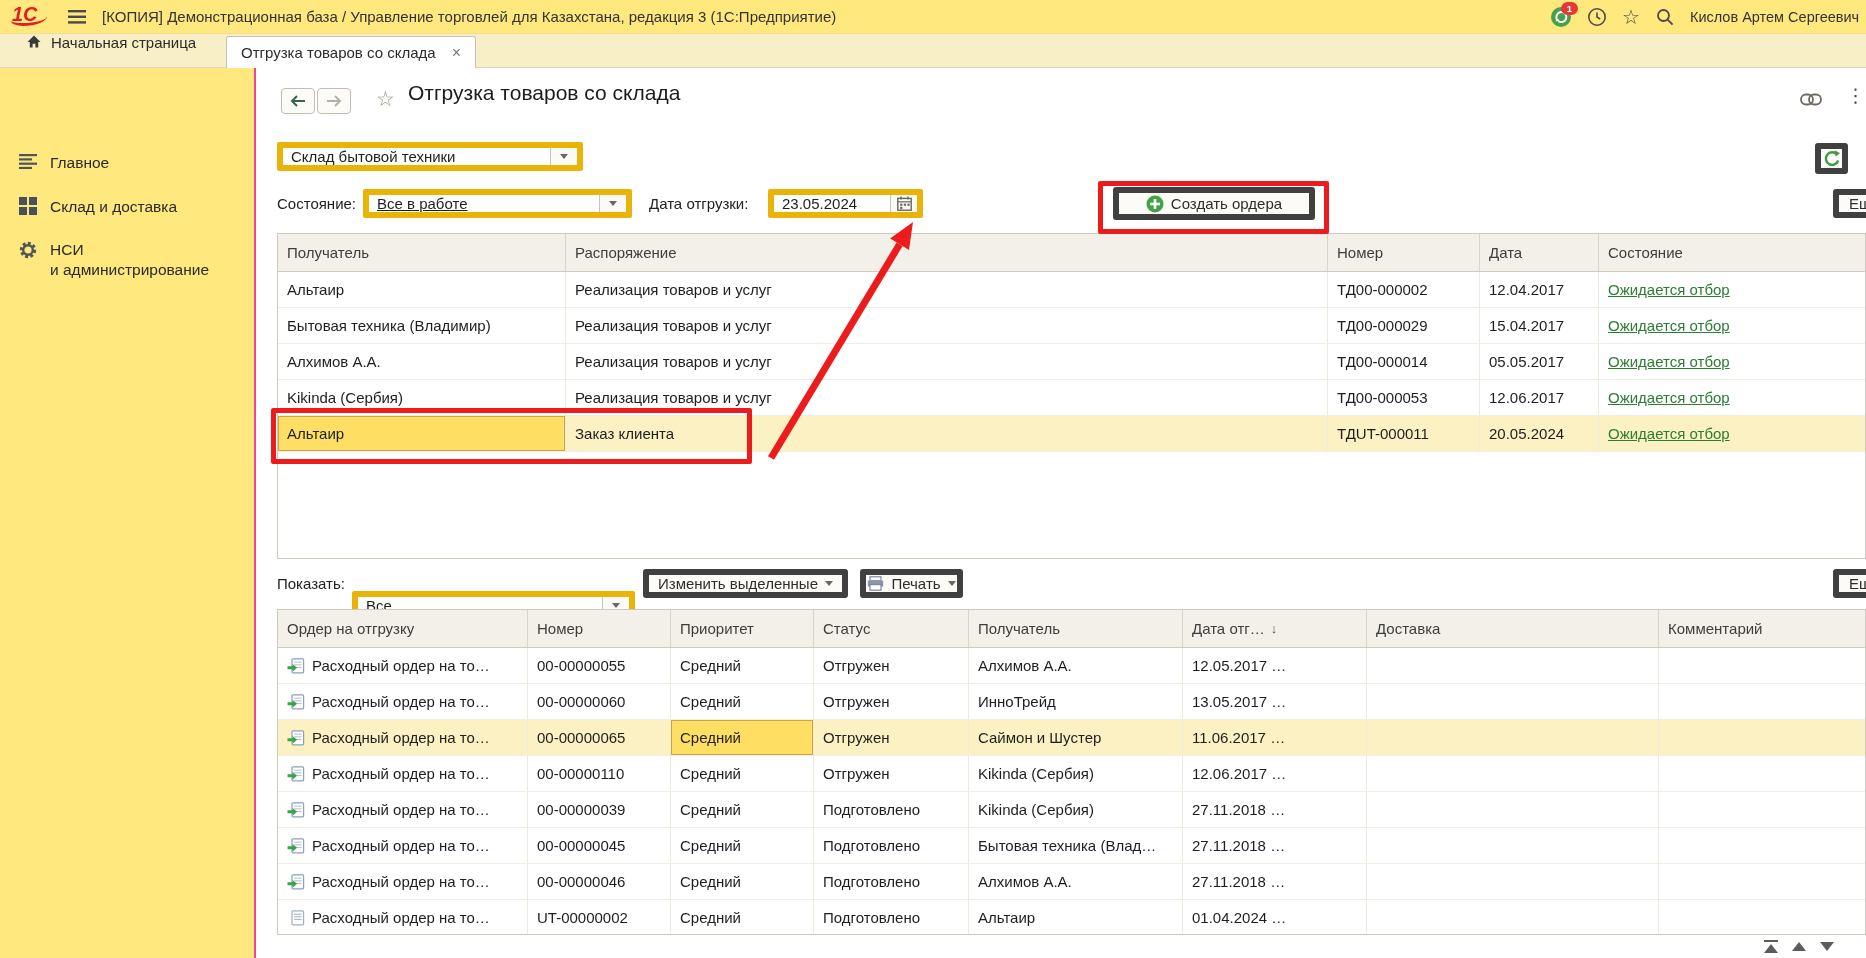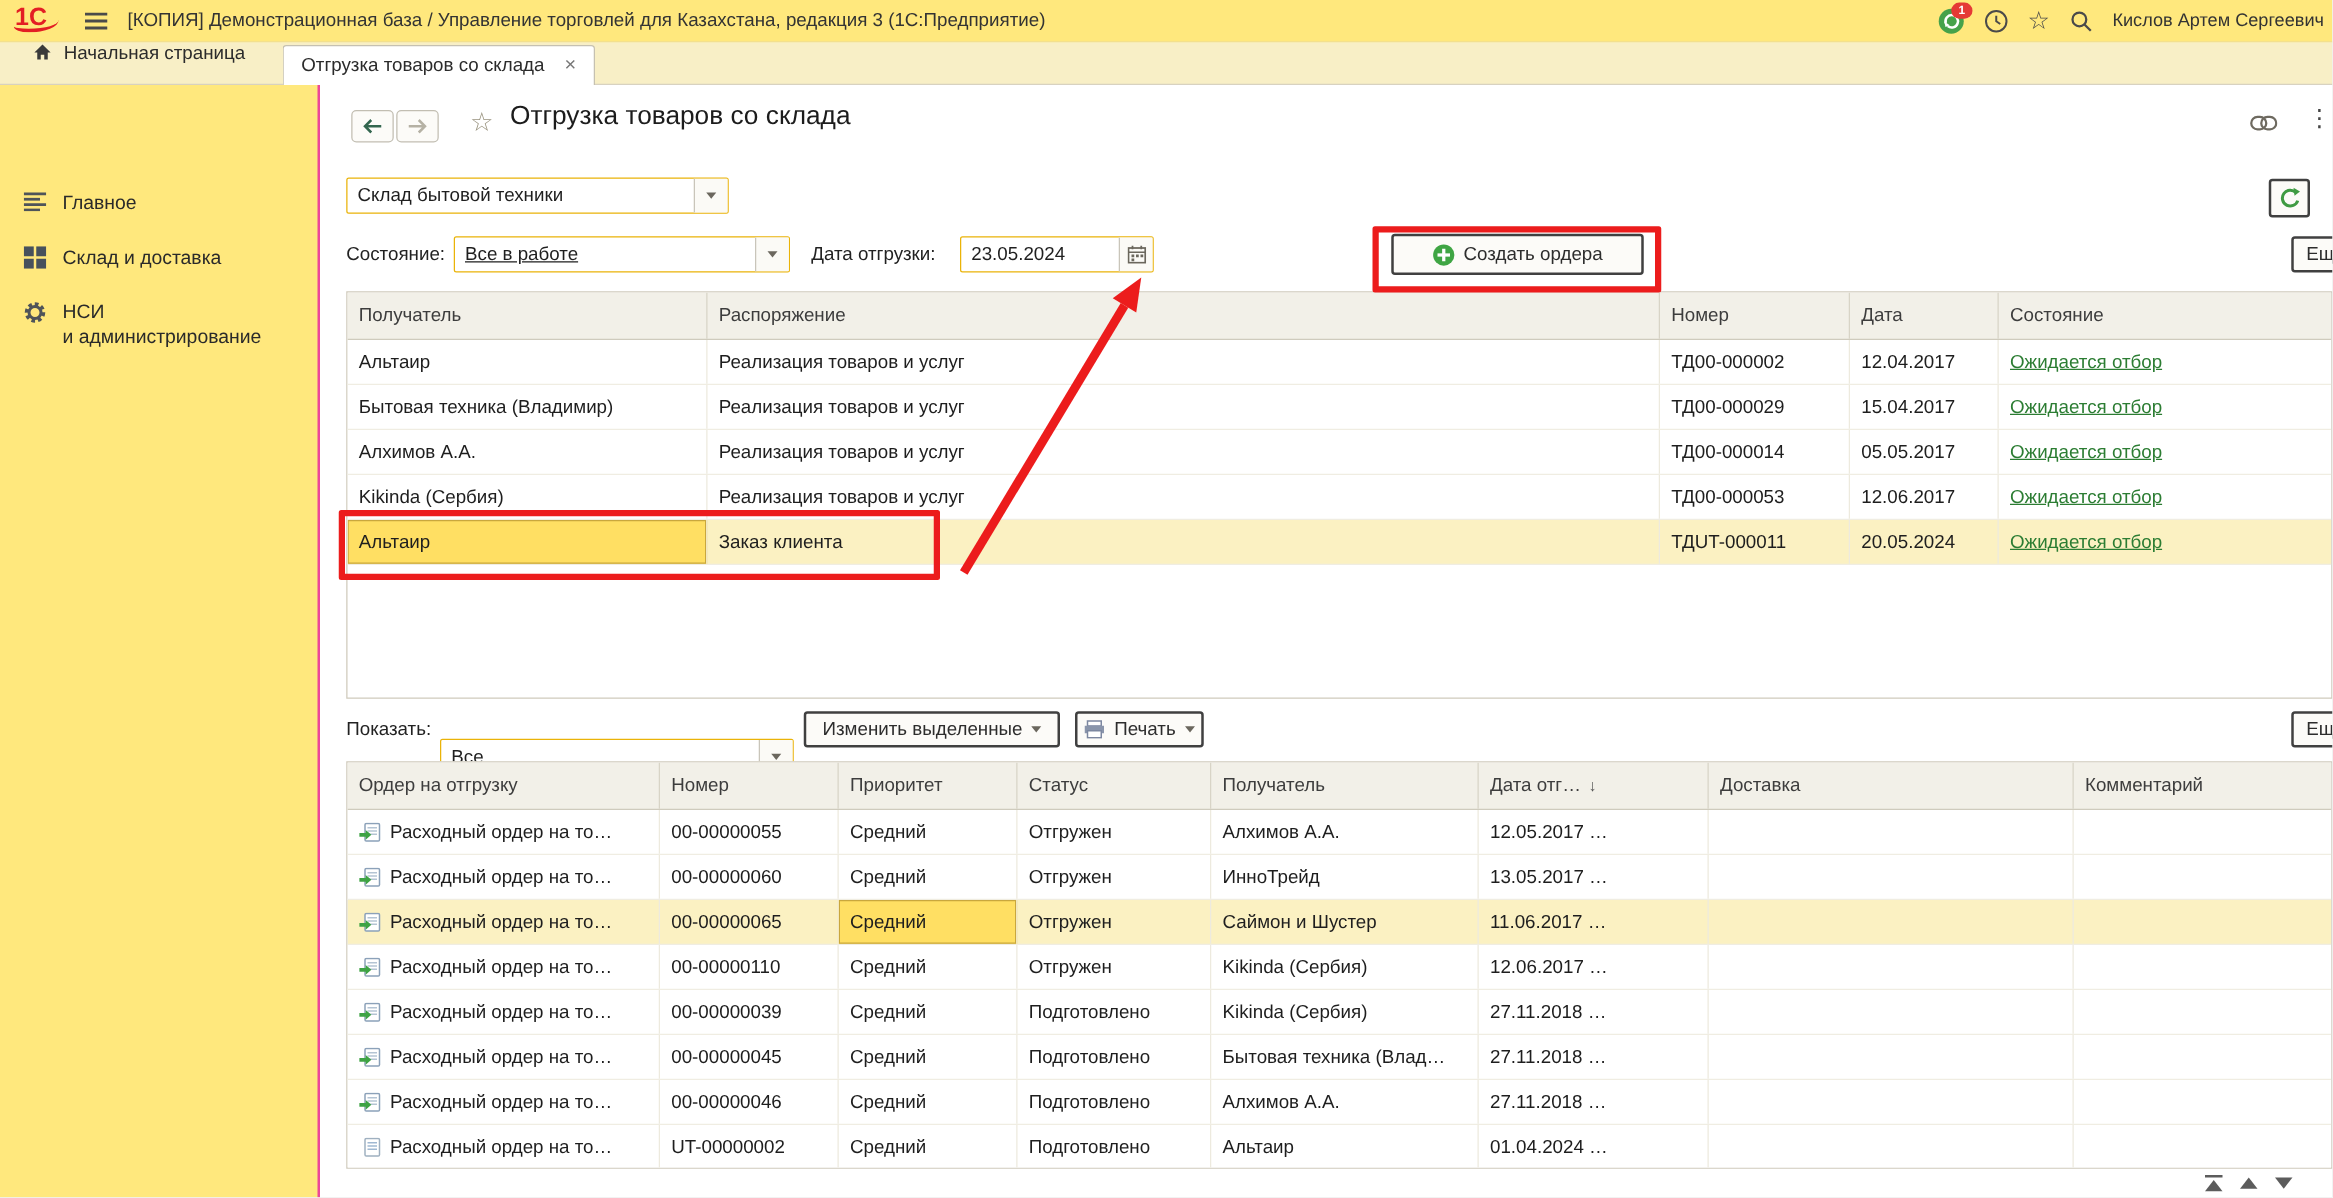--- a/index.html
+++ b/index.html
@@ -3,21 +3,21 @@
 <meta charset="utf-8">
 <style>
   html,body{margin:0;padding:0;background:#e8e8e8;}
   .screen{position:relative;width:1866px;height:958px;overflow:hidden;background:#fff;
     font-family:"Liberation Sans",sans-serif;font-size:15px;color:#1e1e1e;}
 
   
   .topbar{position:absolute;left:0;top:0;width:100%;height:34px;background:#ffe87d;
     border-bottom:1px solid #f0dd92;display:flex;align-items:center;box-sizing:border-box;}
   .logo{position:relative;width:46px;height:28px;margin-left:10px;}
-  .logo-text{position:absolute;left:2px;top:0;color:#e31e24;font-weight:bold;font-size:20px;}
+  .logo-text{position:absolute;left:2px;top:0;color:#e31e24;font-weight:bold;font-style:italic;font-size:20px;}
   .logo-swoosh{position:absolute;left:1px;top:8px;width:36px;height:12px;border-bottom:3px solid #e31e24;
     border-radius:0 0 90% 45%;}
   .hamburger{margin-left:12px;display:flex;align-items:center;cursor:pointer;}
   .app-title{margin-left:16px;font-size:15px;color:#333;white-space:nowrap;}
   .topbar-right{position:absolute;left:1550px;top:0;height:34px;display:flex;align-items:center;gap:15px;}
   .tb-ico{display:flex;align-items:center;justify-content:center;cursor:pointer;}
   .notify{position:relative;}
   .badge{position:absolute;top:-4px;right:-6px;min-width:13px;height:13px;border-radius:7px;background:#e53935;
     color:#fff;font-size:9.5px;line-height:13px;text-align:center;padding:0 2px;font-weight:bold;}
   .star-glyph{font-size:20px;color:#4a4a4a;line-height:20px;}
@@ -45,30 +45,30 @@
   
   .main{position:absolute;left:256px;top:68px;right:0;bottom:0;background:#fff;}
   .abs{position:absolute;}
 
   .navbtn{display:flex;align-items:center;justify-content:center;background:#fcfbf8;
     border:1px solid #c2beb2;border-radius:4px;box-sizing:border-box;cursor:pointer;}
   .fav-star{font-size:21px;color:#99937f;cursor:pointer;line-height:21px;}
   .page-title{font-size:21px;color:#1c1c1c;white-space:nowrap;}
   .more-dots{font-size:19px;color:#444;cursor:pointer;line-height:19px;}
 
-  .field{background:#fff;border:1px solid #eab308;display:flex;align-items:stretch;box-sizing:border-box;
+  .field{background:#fff;border:6px solid #eab308;display:flex;align-items:stretch;box-sizing:border-box;
     border-radius:2px;}
   .field .val{flex:1;padding:0 8px;white-space:nowrap;overflow:hidden;display:flex;align-items:center;
     font-size:15px;color:#1f1f1f;}
   .field .dd{width:26px;border-left:1px solid #c9c5ba;display:flex;align-items:center;justify-content:center;
     background:#fbfaf6;cursor:pointer;}
   .caret{width:0;height:0;border-left:4px solid transparent;border-right:4px solid transparent;
     border-top:5px solid #6b675e;}
 
-  .btn{background:#fcfbf8;border:2px solid #404040;border-radius:3px;display:flex;align-items:center;
+  .btn{background:#fcfbf8;border:6px solid #404040;border-radius:3px;display:flex;align-items:center;
     justify-content:center;font-size:15px;color:#2d2d2d;box-sizing:border-box;cursor:pointer;gap:7px;
     white-space:nowrap;}
   .btn.left{justify-content:flex-start;padding:0 10px;}
   .lbl{font-size:15px;color:#222;display:flex;align-items:center;}
 
   
   .grid{position:absolute;border:1px solid #cfcabc;background:#fff;overflow:hidden;box-sizing:border-box;}
   .thead{display:flex;background:#f2f0e8;border-bottom:1px solid #cfcbbd;height:37px;}
   .th{display:flex;align-items:center;gap:6px;padding:0 9px;font-size:15px;color:#3d3d3d;
     border-right:1px solid #d8d4c6;box-sizing:border-box;white-space:nowrap;overflow:hidden;}

